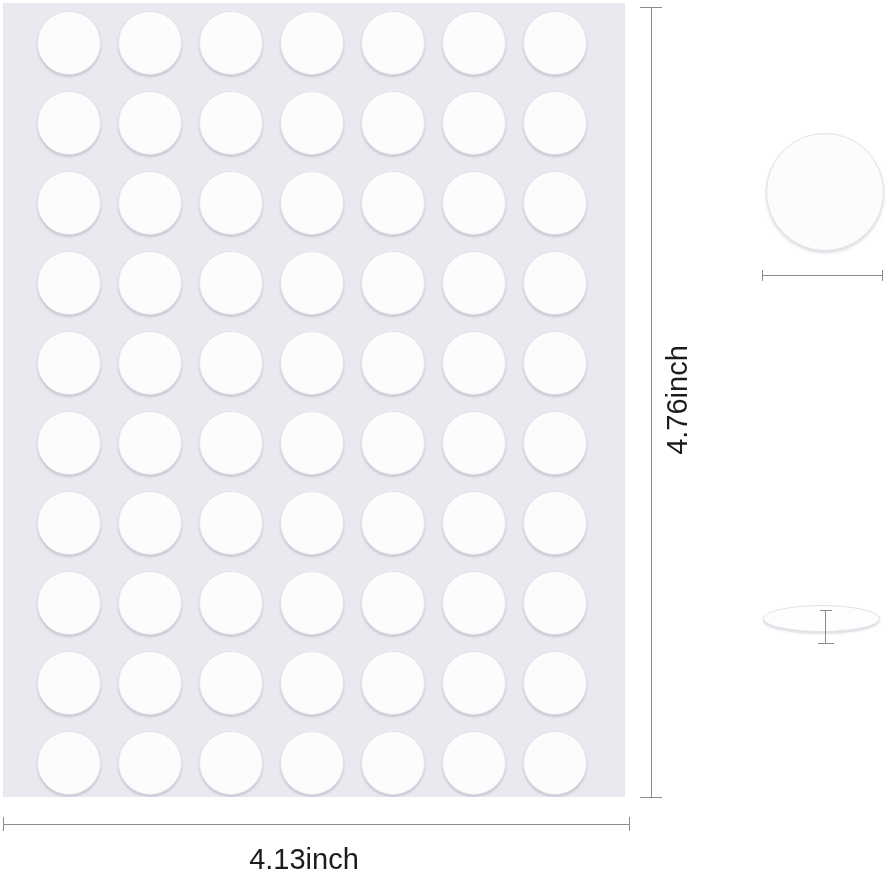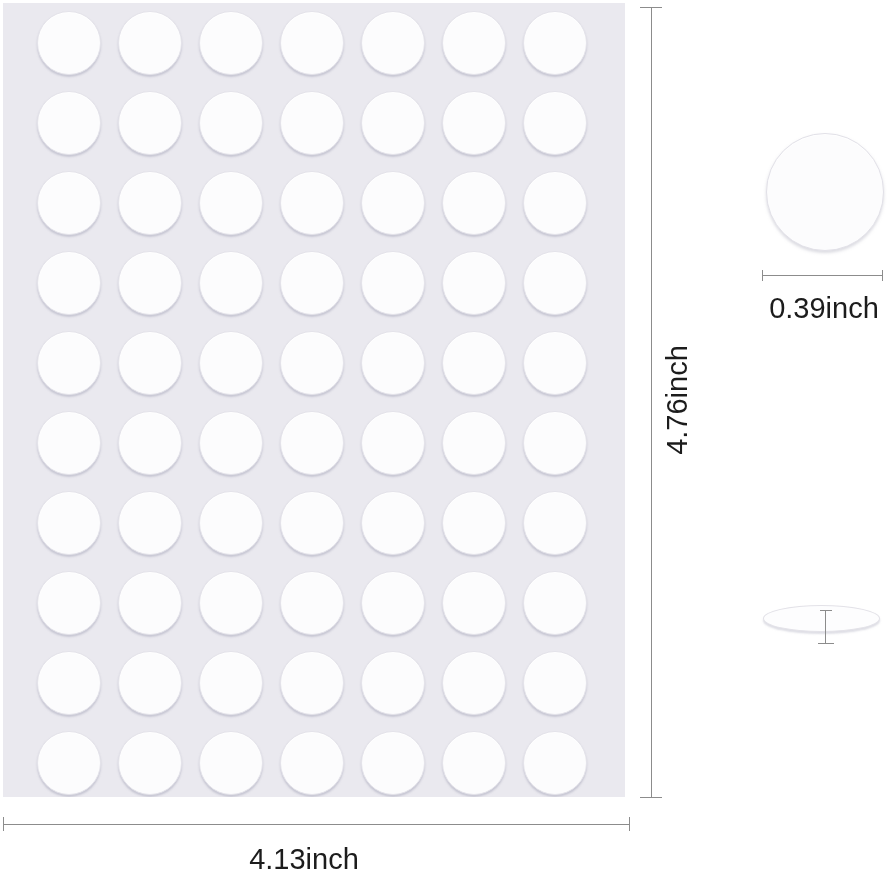--- a/index.html
+++ b/index.html
@@ -149,20 +149,19 @@
 
   <div class="dimline h-line" style="left:3px;top:824px;width:627px;"></div>
   <div class="dimline v-line" style="left:3px;top:817px;height:14px;"></div>
   <div class="dimline v-line" style="left:629px;top:817px;height:14px;"></div>
   <div class="label" style="left:304px;top:852px;margin-top:8px;">4.13inch</div>
 
   <div class="single-dot"></div>
   <div class="dimline h-line" style="left:762px;top:275px;width:121px;"></div>
   <div class="dimline v-line" style="left:762px;top:270px;height:11px;"></div>
   <div class="dimline v-line" style="left:882px;top:270px;height:11px;"></div>
-  <div class="label" style="left:824px;top:309px;">0.39inch</div>
 
   <div class="side-dot"></div>
   <div class="dimline v-line" style="left:825px;top:611px;height:33px;"></div>
   <div class="dimline h-line" style="left:820px;top:610px;width:12px;"></div>
   <div class="dimline h-line" style="left:818px;top:643px;width:16px;"></div>
 
 </div>
 
 </body></html>

